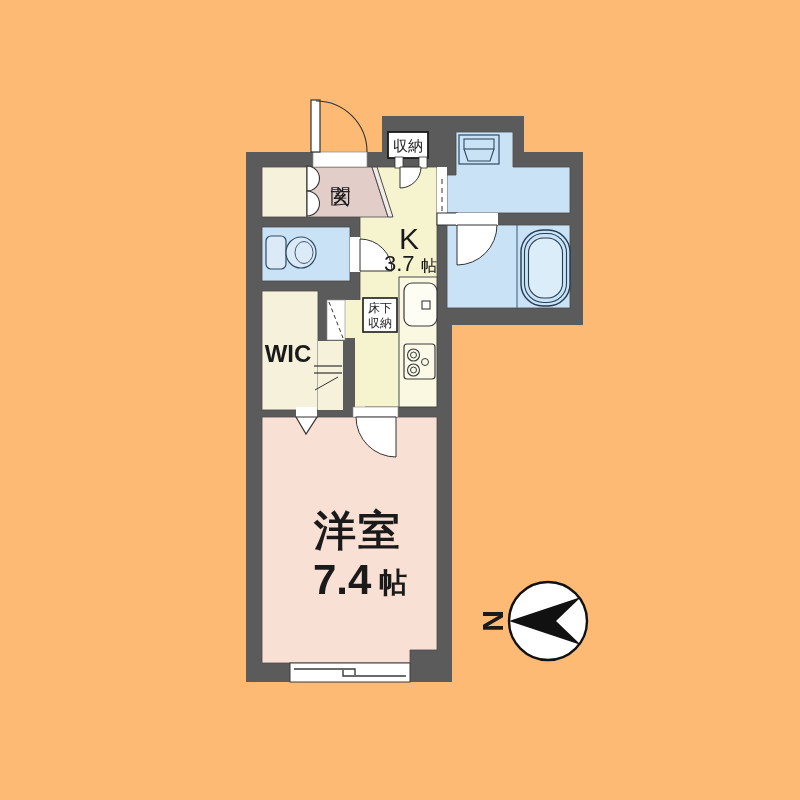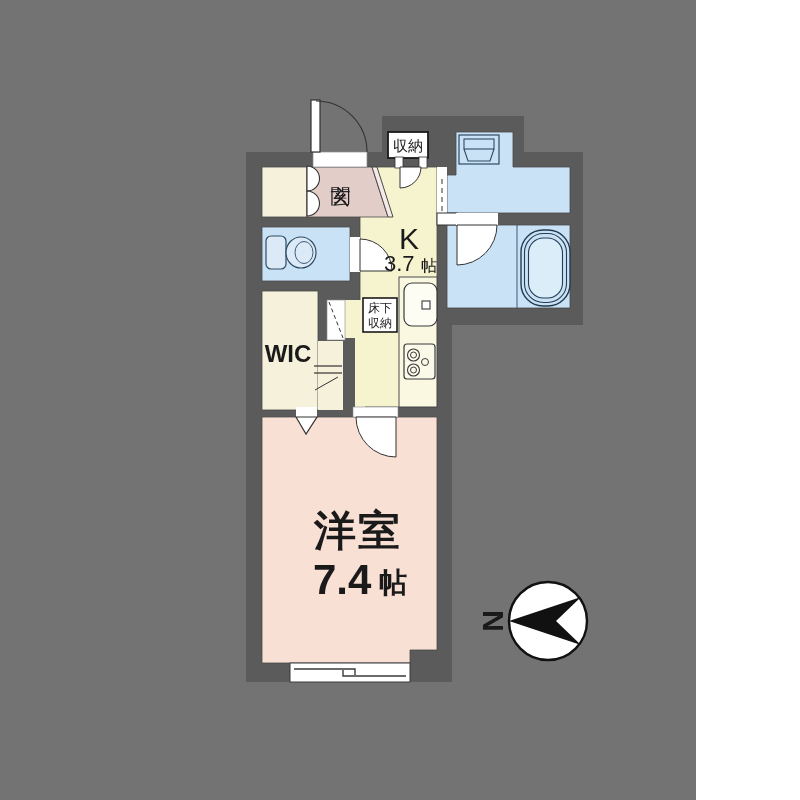--- a/index.html
+++ b/index.html
@@ -1,16 +1,16 @@
 <!DOCTYPE html>
 <html><head>
 <meta charset="utf-8">
 <style>
   html,body{margin:0;padding:0;background:#ffffff;}
-  .stage{position:relative;width:696px;height:800px;background:#737373;overflow:hidden;
+  .stage{position:relative;width:800px;height:800px;background:#fdba74;overflow:hidden;
          font-family:"Liberation Sans","DejaVu Sans",sans-serif;}
   svg text{font-family:"Liberation Sans","DejaVu Sans",sans-serif;fill:#1a1a1a;}
 </style>
 </head>
 <body>
 
 <div class="stage">
 <svg width="800" height="800" viewBox="0 0 800 800">
 
   <polygon points="246,152 382,152 382,116 524,116 524,152 583,152 583,325 452,325 452,682 246,682" fill="#5b5b5b"></polygon>

